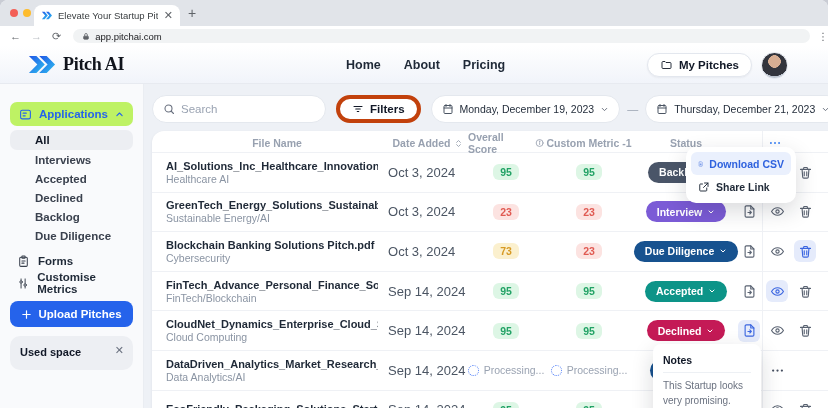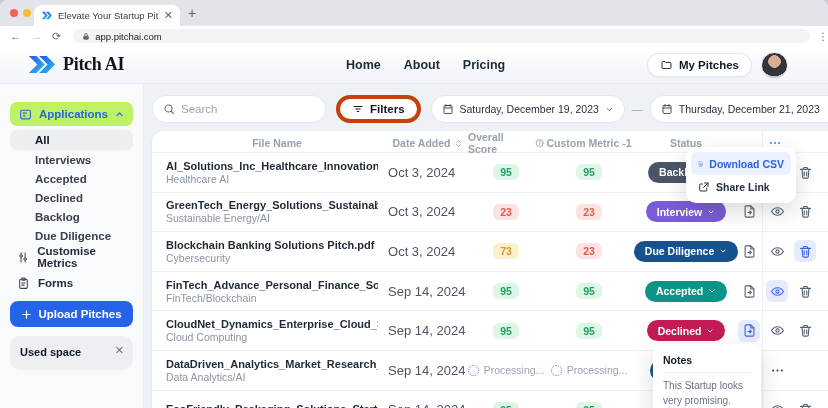--- a/index.html
+++ b/index.html
@@ -177,35 +177,35 @@
         <svg width="9" height="9" viewBox="0 0 24 24" fill="none" stroke="#2563EB" stroke-width="3" stroke-linecap="round" stroke-linejoin="round">
             <polyline points="5,15 12,8 19,15"></polyline>
           </svg>
       </div>
       <div class="s-all">All</div>
       <div class="s-item">Interviews</div>
       <div class="s-item">Accepted</div>
       <div class="s-item">Declined</div>
       <div class="s-item">Backlog</div>
       <div class="s-item">Due Diligence</div>
+      <div class="s-sec">
+        <svg width="13" height="13" viewBox="0 0 24 24" fill="none" stroke="#3A414E" stroke-width="1.9" stroke-linecap="round" stroke-linejoin="round">
+            <rect x="5" y="4" width="14" height="17" rx="2"></rect>
+            <rect x="9" y="2" width="6" height="4" rx="1"></rect>
+            <path d="M9 11h6M9 15h4"></path>
+          </svg>
+        <span>Forms</span>
+      </div>
       <div class="s-sec" style="margin-top:2px">
         <svg width="13" height="13" viewBox="0 0 24 24" fill="none" stroke="#3A414E" stroke-width="1.9" stroke-linecap="round">
             <path d="M8 3v18M16 3v18"></path>
             <circle cx="8" cy="9" r="2.4" fill="#F9FAFC"></circle>
             <circle cx="16" cy="15" r="2.4" fill="#F9FAFC"></circle>
           </svg>
         <span>Customise Metrics</span>
-      </div>
-      <div class="s-sec">
-        <svg width="13" height="13" viewBox="0 0 24 24" fill="none" stroke="#3A414E" stroke-width="1.9" stroke-linecap="round" stroke-linejoin="round">
-            <rect x="5" y="4" width="14" height="17" rx="2"></rect>
-            <rect x="9" y="2" width="6" height="4" rx="1"></rect>
-            <path d="M9 11h6M9 15h4"></path>
-          </svg>
-        <span>Forms</span>
       </div>
       <div class="upload">
         <svg width="11" height="11" viewBox="0 0 24 24" fill="none" stroke="#fff" stroke-width="2.6" stroke-linecap="round">
             <path d="M12 4v16M4 12h16"></path>
           </svg>
         <span>Upload Pitches</span>
       </div>
       <div class="used">
         <div class="used-title">Used space</div>
         <span class="used-x">✕</span>
@@ -227,21 +227,21 @@
               <path d="M4 7h16M7.5 12h9M10.5 17h3"></path>
             </svg>
           <span>Filters</span>
         </div>
         <div class="dates">
           <div class="datepill">
             <svg width="12" height="12" viewBox="0 0 24 24" fill="none" stroke="#4B5563" stroke-width="2" stroke-linecap="round">
                 <rect x="4" y="5" width="16" height="16" rx="2"></rect>
                 <path d="M8 3v4M16 3v4M4 10h16"></path>
               </svg>
-            <span>Saturday, December 19, 2023</span>
+            <span>Monday, December 19, 2023</span>
             <svg width="9" height="9" viewBox="0 0 24 24" fill="none" stroke="#6B7280" stroke-width="2.6" stroke-linecap="round" stroke-linejoin="round">
                 <polyline points="6,9 12,15 18,9"></polyline>
               </svg>
           </div>
           <span class="dash">—</span>
           <div class="datepill">
             <svg width="12" height="12" viewBox="0 0 24 24" fill="none" stroke="#4B5563" stroke-width="2" stroke-linecap="round">
                 <rect x="4" y="5" width="16" height="16" rx="2"></rect>
                 <path d="M8 3v4M16 3v4M4 10h16"></path>
               </svg>

